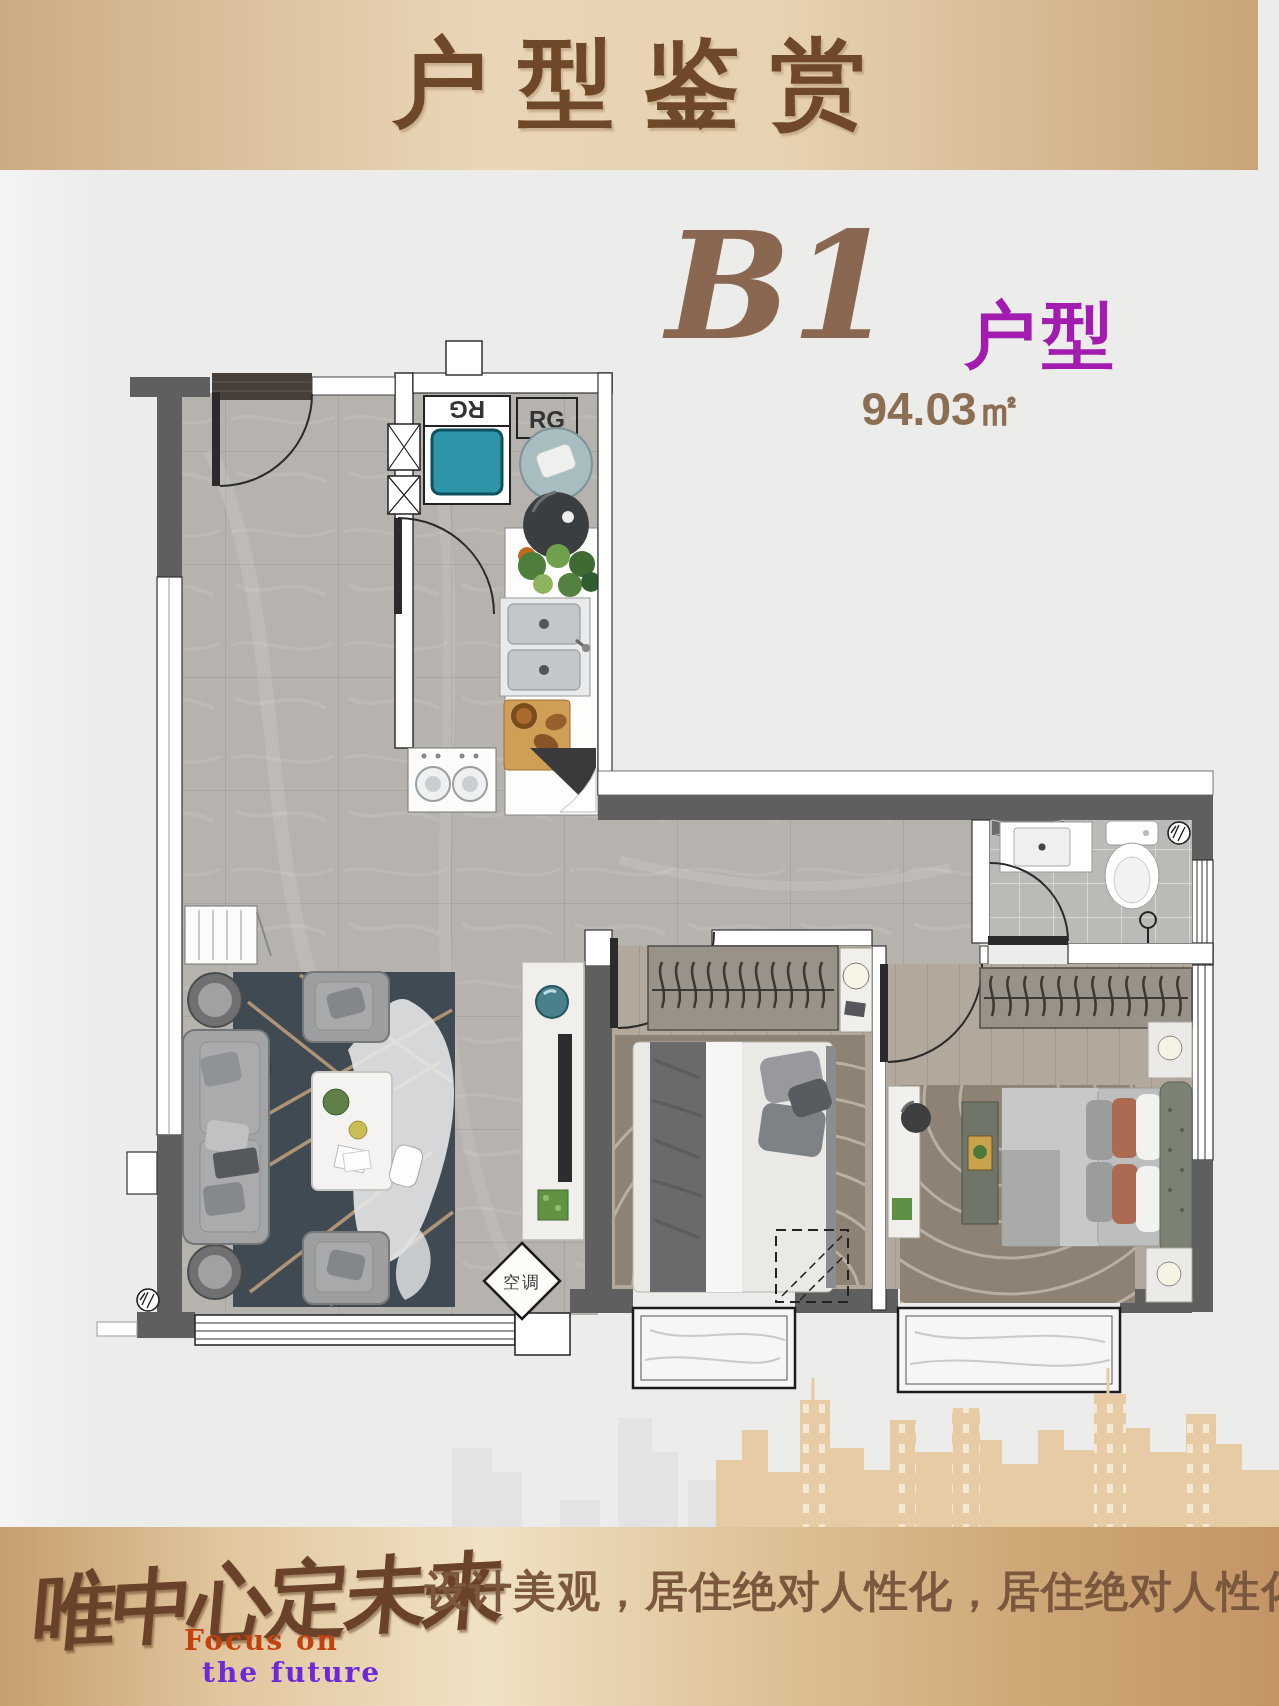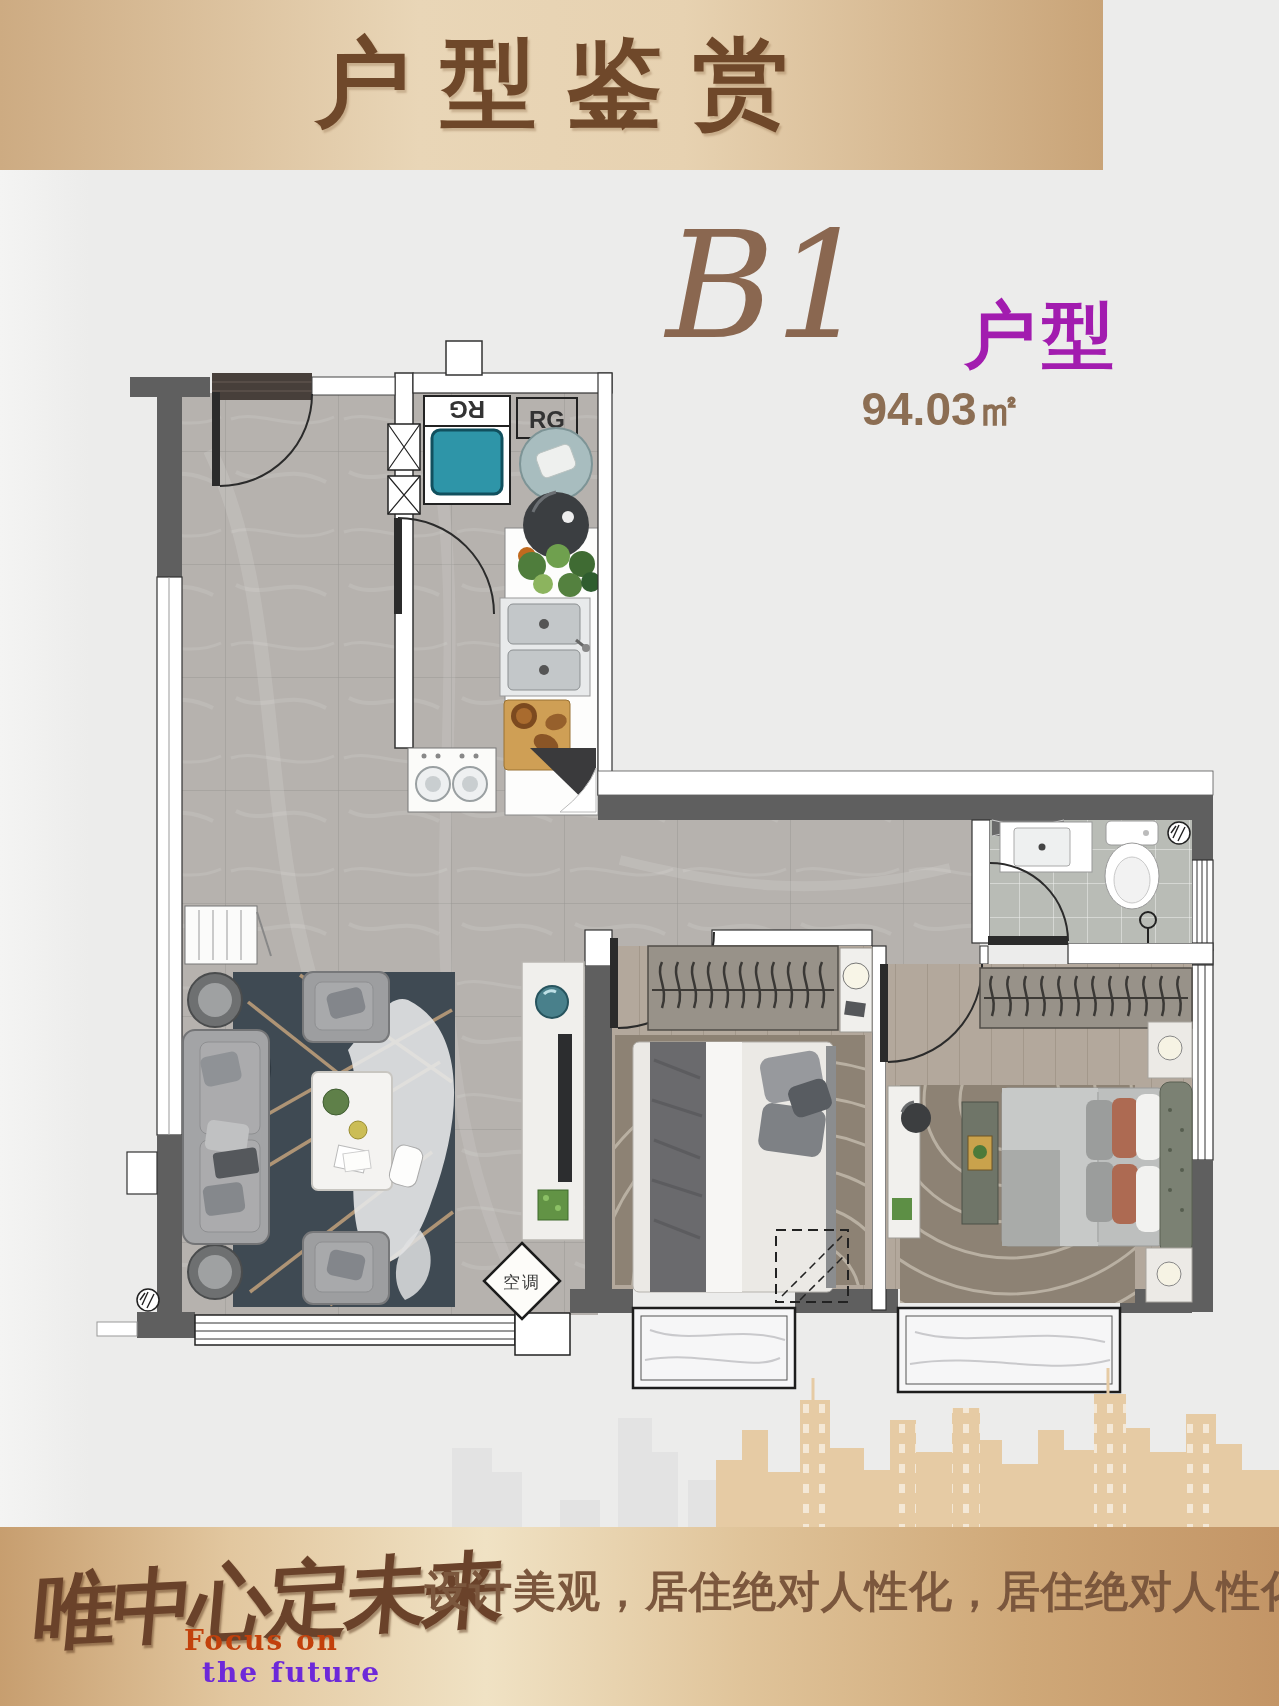--- a/index.html
+++ b/index.html
@@ -1,27 +1,27 @@
 <!DOCTYPE html>
 <html><head>
 <meta charset="utf-8">
 <style>
   html,body{margin:0;padding:0;}
   body{width:1279px;height:1706px;position:relative;overflow:hidden;
        background:linear-gradient(90deg,#f4f4f3 0,#ececeb 7%,#ececeb 100%);
        font-family:"Liberation Sans",sans-serif;}
   .abs{position:absolute;}
   
-  #header{left:0;top:0;width:1103px;height:170px;
+  #header{left:0;top:0;width:1258px;height:170px;
     background:linear-gradient(90deg,#cdab82 0%,#e9d6b7 38%,#e7d2b1 62%,#c9a478 100%);
     display:flex;align-items:center;justify-content:center;}
   #header .t{font-family:"DejaVu Serif",serif;font-weight:700;font-size:96px;
     color:#6f482a;letter-spacing:30px;padding-left:30px;text-shadow:2px 3px 2px rgba(110,70,35,.25);}
   
-  #unitcode{left:666px;top:212px;font-family:"DejaVu Serif",serif;font-style:italic;font-weight:400;
+  #unitcode{left:666px;top:212px;font-family:"DejaVu Serif",serif;font-style:italic;font-weight:700;
     font-size:148px;color:#8a6750;line-height:1;}
   #unittype{left:964px;top:288px;font-size:72px;color:#a21caf;font-weight:600;letter-spacing:6px;}
   #unitarea{left:852px;top:340px;width:180px;text-align:center;font-size:46px;color:#8c6e53;font-weight:600;margin-top:39px;}
   
   #footer{left:0;top:1527px;width:1279px;height:179px;
     background:linear-gradient(90deg,#c79e6f 0%,#e2c79f 18%,#f0e2c4 38%,#e0c49a 58%,#cfa878 80%,#c39566 100%);}
   #logozh{left:34px;top:1548px;width:420px;font-family:"DejaVu Serif",serif;font-weight:700;
     font-size:82px;color:#6a422a;transform:rotate(-3deg) skewX(-8deg);letter-spacing:-4px;
     text-shadow:2px 3px 2px rgba(80,45,20,.45);white-space:nowrap;}
   #logoen1{left:184px;top:1624px;font-family:"DejaVu Serif",serif;font-weight:700;font-size:28px;color:#c2410c;letter-spacing:2px;}

